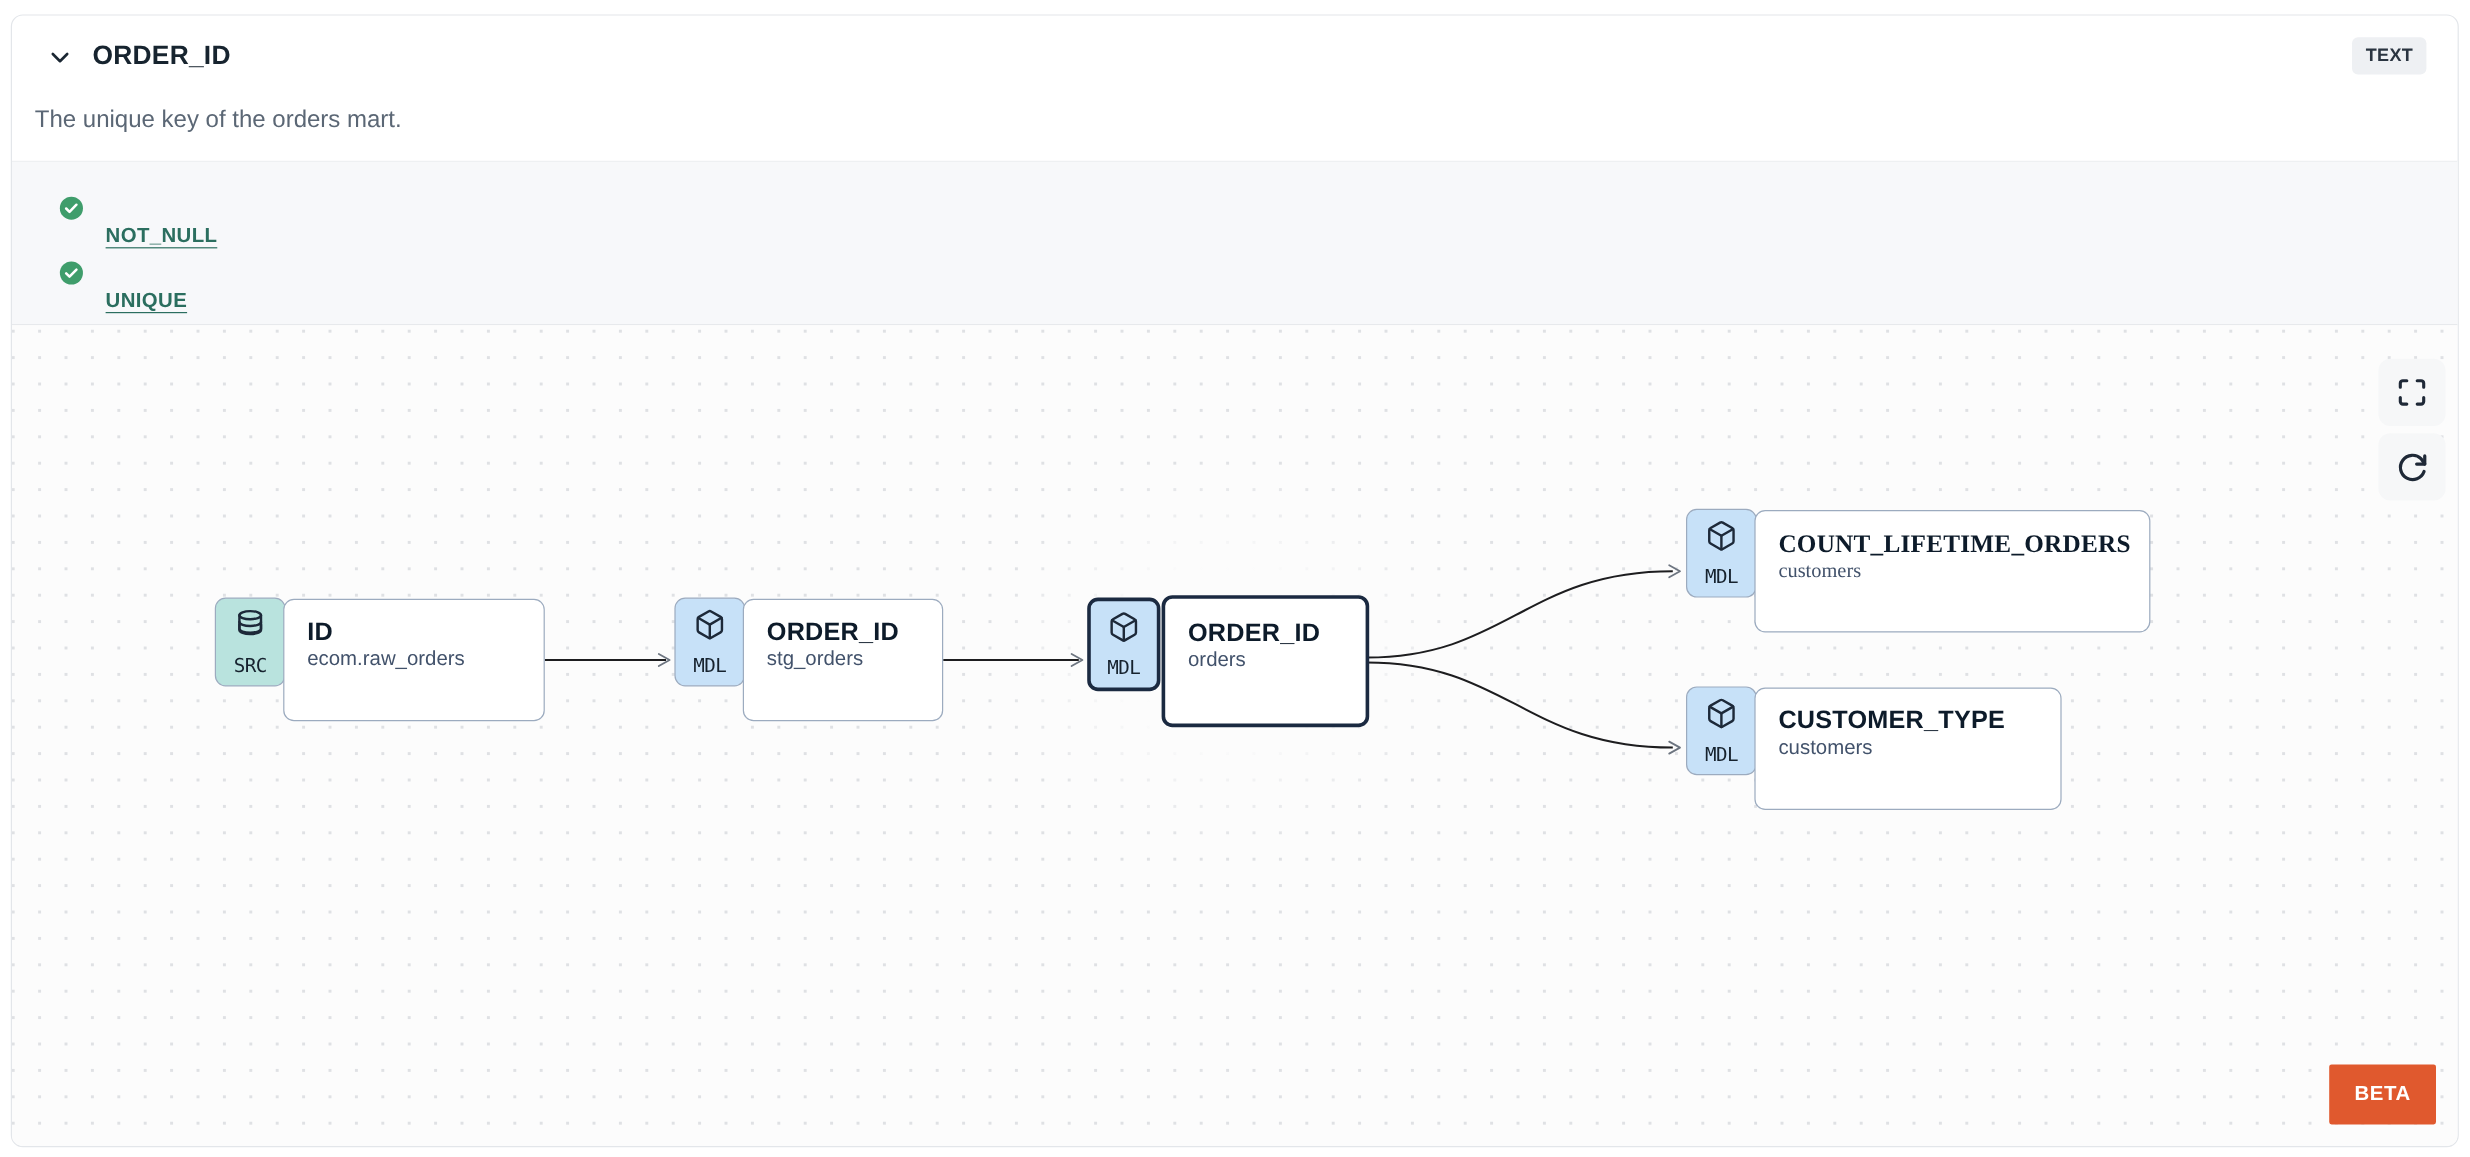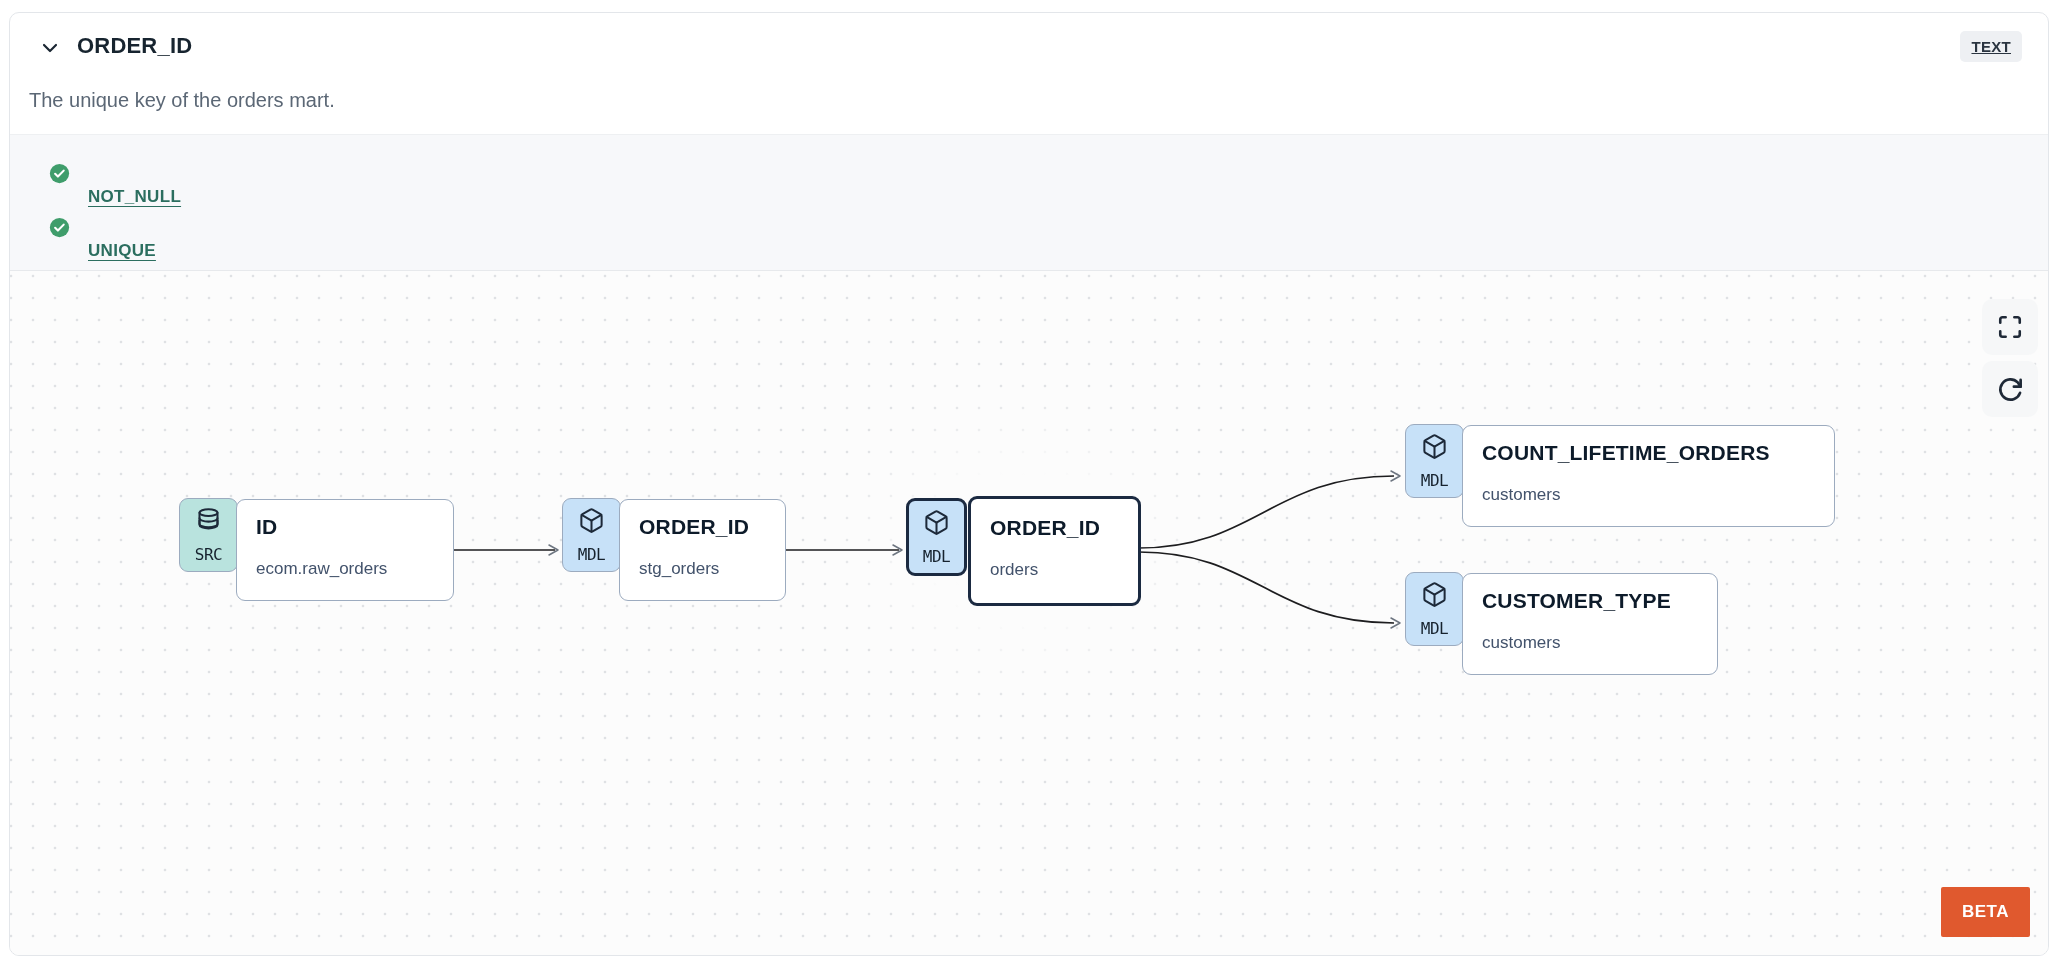--- a/index.html
+++ b/index.html
@@ -17,21 +17,21 @@
     background:none; border:none; cursor:pointer; color:#1b2733;
     display:flex; align-items:center; justify-content:center;
   }
   .page-title {
     position:absolute; left:67px; top:20px;
     font-size:22px; font-weight:bold; color:#17242f; letter-spacing:.2px;
   }
   .type-badge {
     position:absolute; right:26px; top:18px;
     background:#eef0f3; color:#2a3440; border-radius:5px;
-    padding:7px 11px; font-size:15px; font-weight:bold; letter-spacing:.3px;text-decoration:underline;
+    padding:7px 11px; font-size:15px; font-weight:bold; letter-spacing:.3px;
   }
   .desc {
     position:absolute; left:19px; top:76px;
     font-size:20px; color:#5b6775;
   }
   
   .tests {
     position:absolute; left:0; top:121px; width:100%; height:137px;
     background:#f7f8fa; border-top:1px solid #eef0f2; border-bottom:1px solid #e7e9ec;
     padding:26px 0 0 39px;
@@ -70,21 +70,21 @@
   .badge-label {
     font-family:"DejaVu Sans Mono", monospace; font-size:16px;
     color:#16222e; letter-spacing:-.5px;
   }
   .node-card {
     position:absolute; left:57px; top:1px; height:102px;
     background:#ffffff; border:1px solid #9cabbf; border-radius:9px;
     padding:15px 0 0 19px;
   }
   .node-title { font-size:21px; font-weight:bold; color:#0d1b2a; letter-spacing:.2px; }
-  .node-subtitle { font-size:17px; color:#42526b; margin-top:20px; }
+  .node-subtitle { font-size:17px; color:#42526b; margin-top:0; }
   .node.selected .node-badge { width:61px; height:78px; top:2px; border:3px solid #1b2a41; }
   .node.selected .node-card  { left:62px; top:0; height:110px; border:3px solid #1b2a41; padding-top:17px; }
   
   .ctl-stack { position:absolute; right:10px; top:28px; display:flex; flex-direction:column; gap:6px; }
   .ctl-btn {
     width:56px; height:56px; border:none; border-radius:10px;
     background:#f6f7f8; color:#1f2937; cursor:pointer;
     display:flex; align-items:center; justify-content:center;
   }
   .beta-badge {
@@ -192,21 +192,21 @@
 
     <div class="node" style="left:1395px; top:153px;">
       <div class="node-badge mdl">
         <svg width="27" height="27" viewBox="0 0 24 24" fill="none" stroke="currentColor" stroke-width="1.8" stroke-linecap="round" stroke-linejoin="round">
           <path d="M21 16V8a2 2 0 0 0-1-1.73l-7-4a2 2 0 0 0-2 0l-7 4A2 2 0 0 0 3 8v8a2 2 0 0 0 1 1.73l7 4a2 2 0 0 0 2 0l7-4A2 2 0 0 0 21 16z"></path>
           <polyline points="3.27 6.96 12 12.01 20.73 6.96"></polyline>
           <line x1="12" y1="22.08" x2="12" y2="12"></line>
         </svg>
         <span class="badge-label">MDL</span>
       </div>
-      <div class="node-card" style="width:373px;">
+      <div class="node-card" style="width:330px;font-family:Liberation Serif, serif;">
         <div class="node-title">COUNT_LIFETIME_ORDERS</div>
         <div class="node-subtitle">customers</div>
       </div>
     </div>
 
     <div class="node" style="left:1395px; top:301px;">
       <div class="node-badge mdl">
         <svg width="27" height="27" viewBox="0 0 24 24" fill="none" stroke="currentColor" stroke-width="1.8" stroke-linecap="round" stroke-linejoin="round">
           <path d="M21 16V8a2 2 0 0 0-1-1.73l-7-4a2 2 0 0 0-2 0l-7 4A2 2 0 0 0 3 8v8a2 2 0 0 0 1 1.73l7 4a2 2 0 0 0 2 0l7-4A2 2 0 0 0 21 16z"></path>
           <polyline points="3.27 6.96 12 12.01 20.73 6.96"></polyline>

